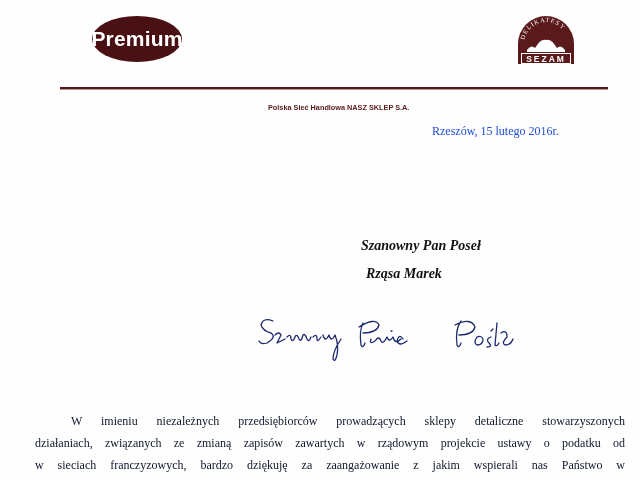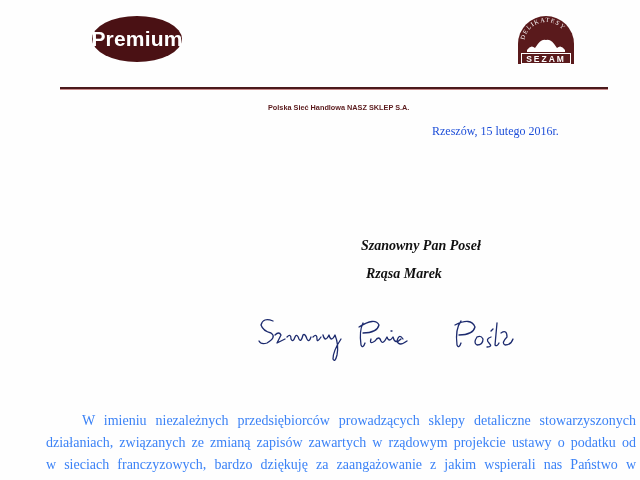--- a/index.html
+++ b/index.html
@@ -109,26 +109,26 @@
     .addressee-name { left: 366px; top: 230px; margin-top: 36px; }
     .handwriting {
       position: absolute;
       left: 255px;
       top: 305px;
       width: 300px;
       height: 60px;
     }
     .body-text {
       position: absolute;
-      left: 46px;
+      left: 35px;
       top: 410px;
       width: 590px;
       font-family: "Liberation Serif", serif;
-      font-size: 14px;
-      color: #3b82f6;
+      font-size: 12px;
+      color: #0f172a;
       line-height: 22px;
     }
     .body-text .line {
       display: block;
       white-space: nowrap;
       text-align: justify;
       text-align-last: justify;
     }
     .body-text .l1 { padding-left: 36px; }
   </style>

